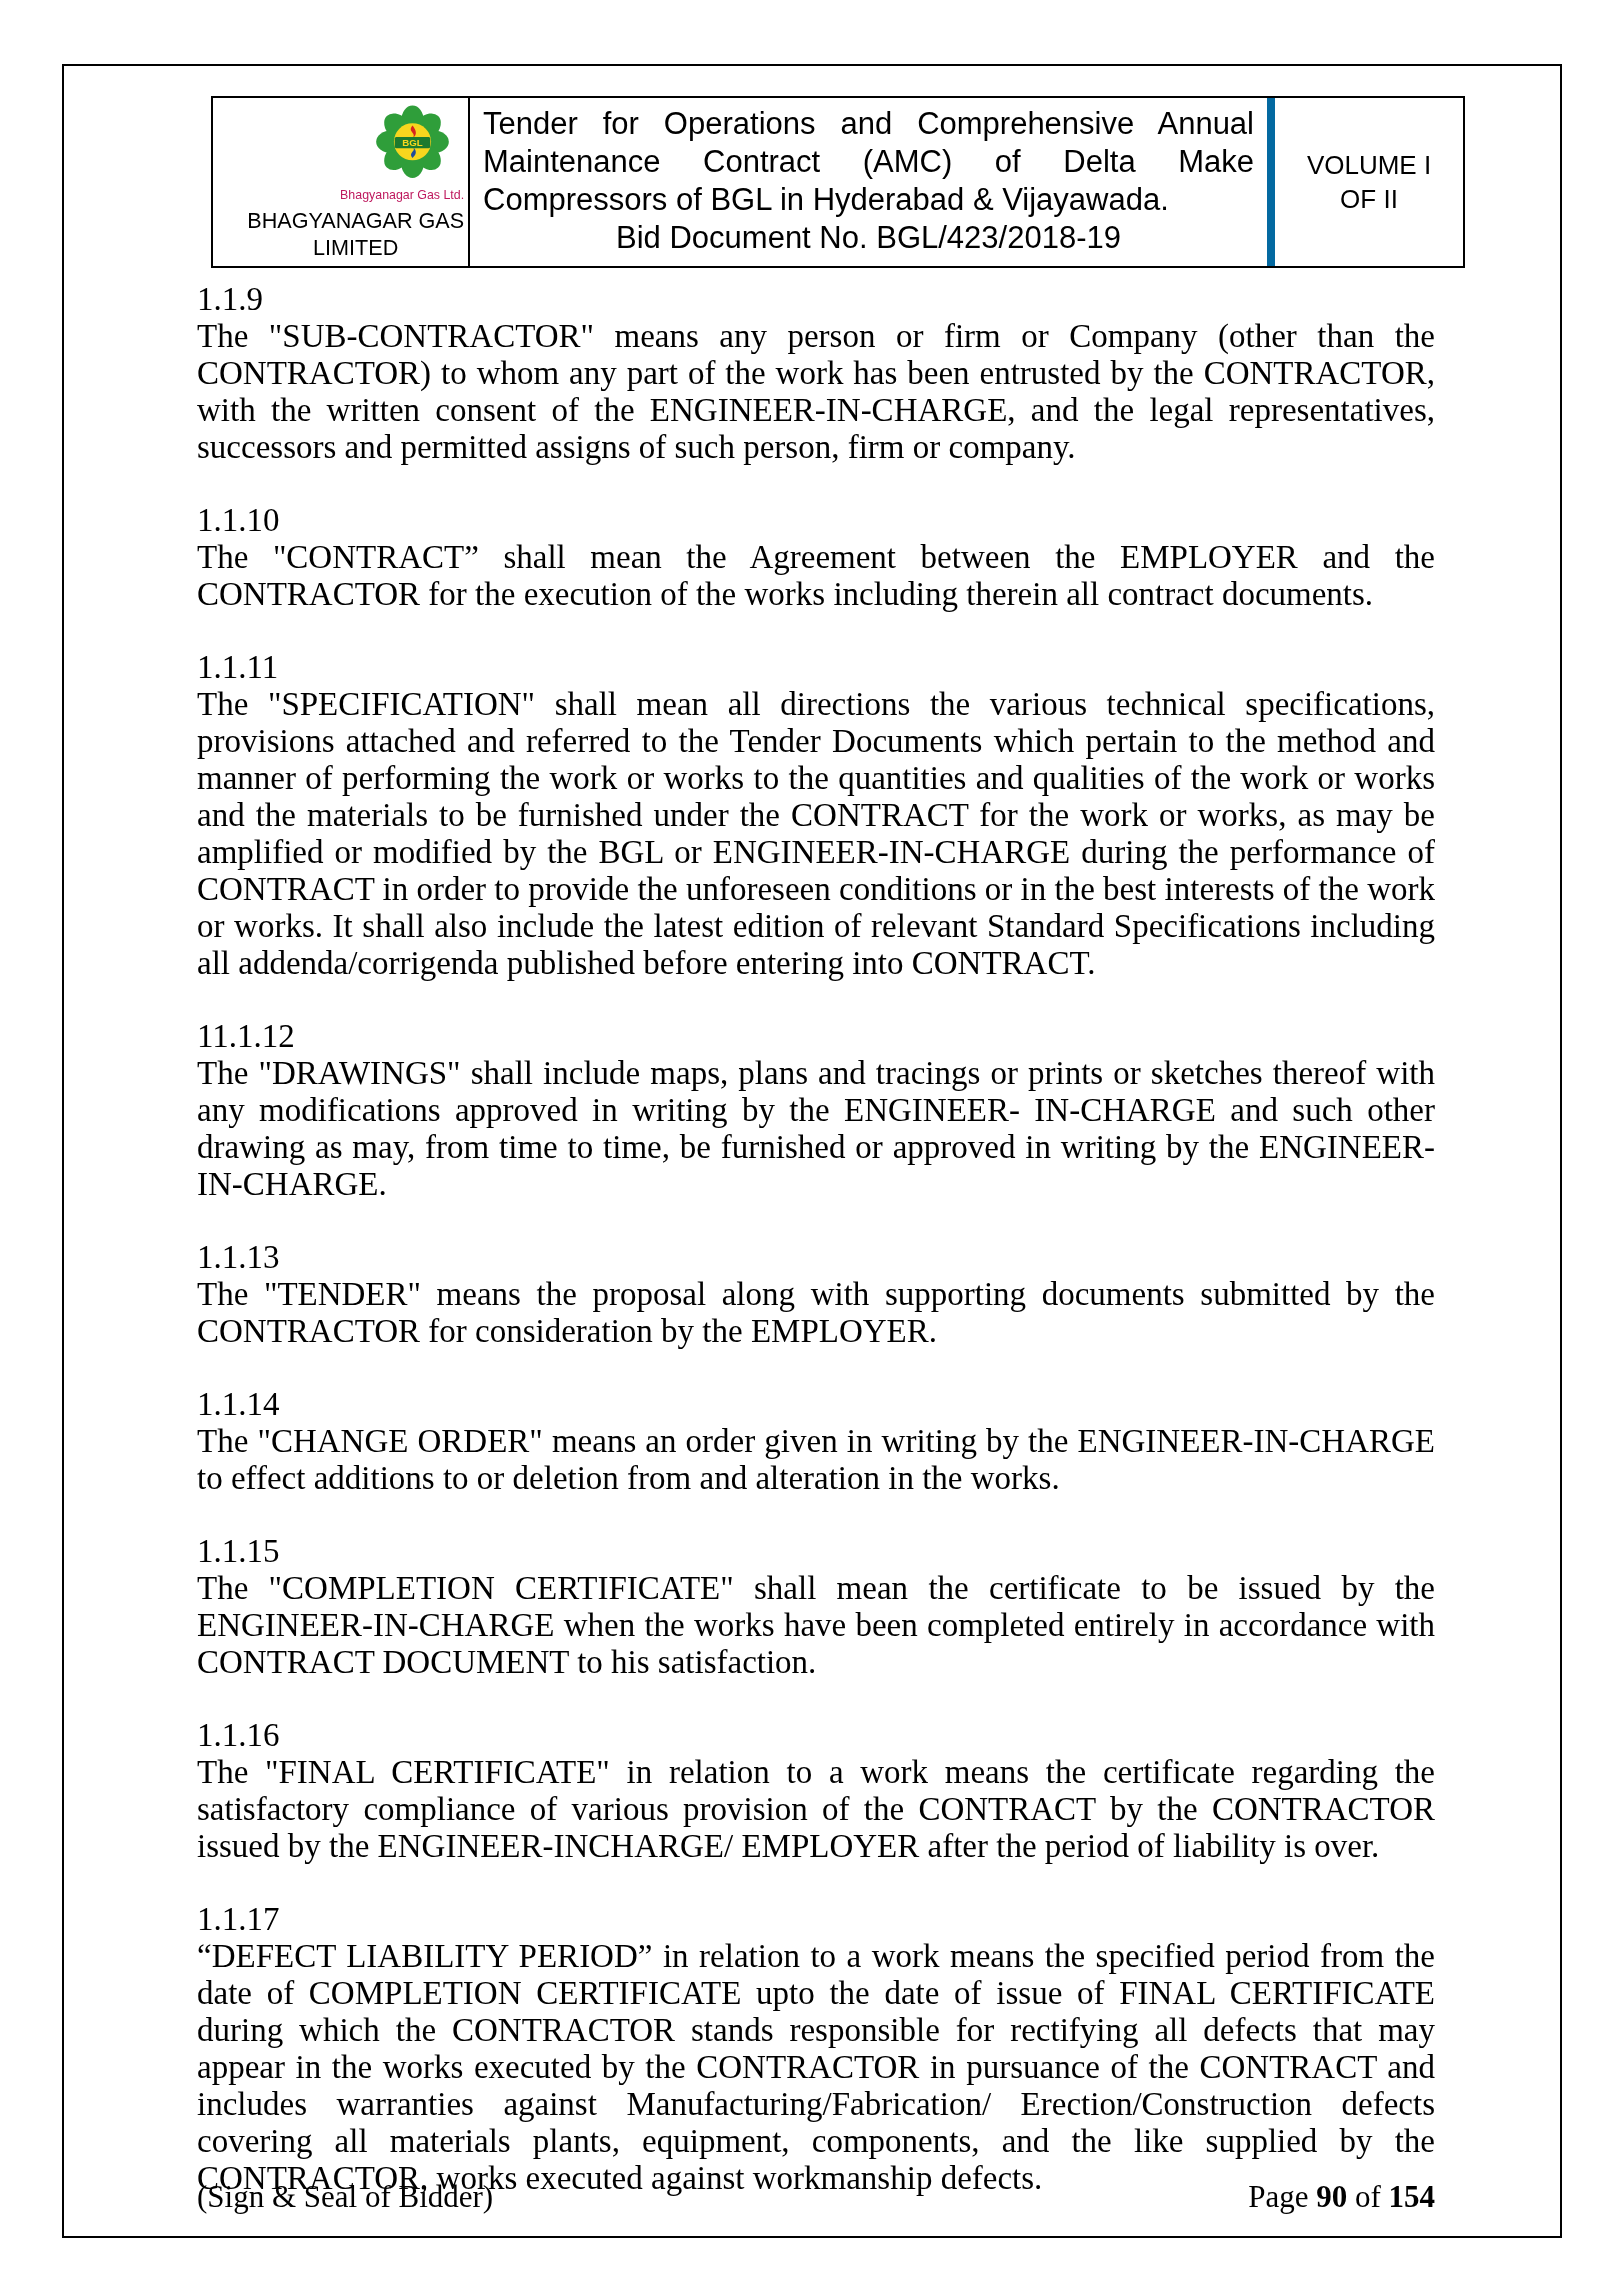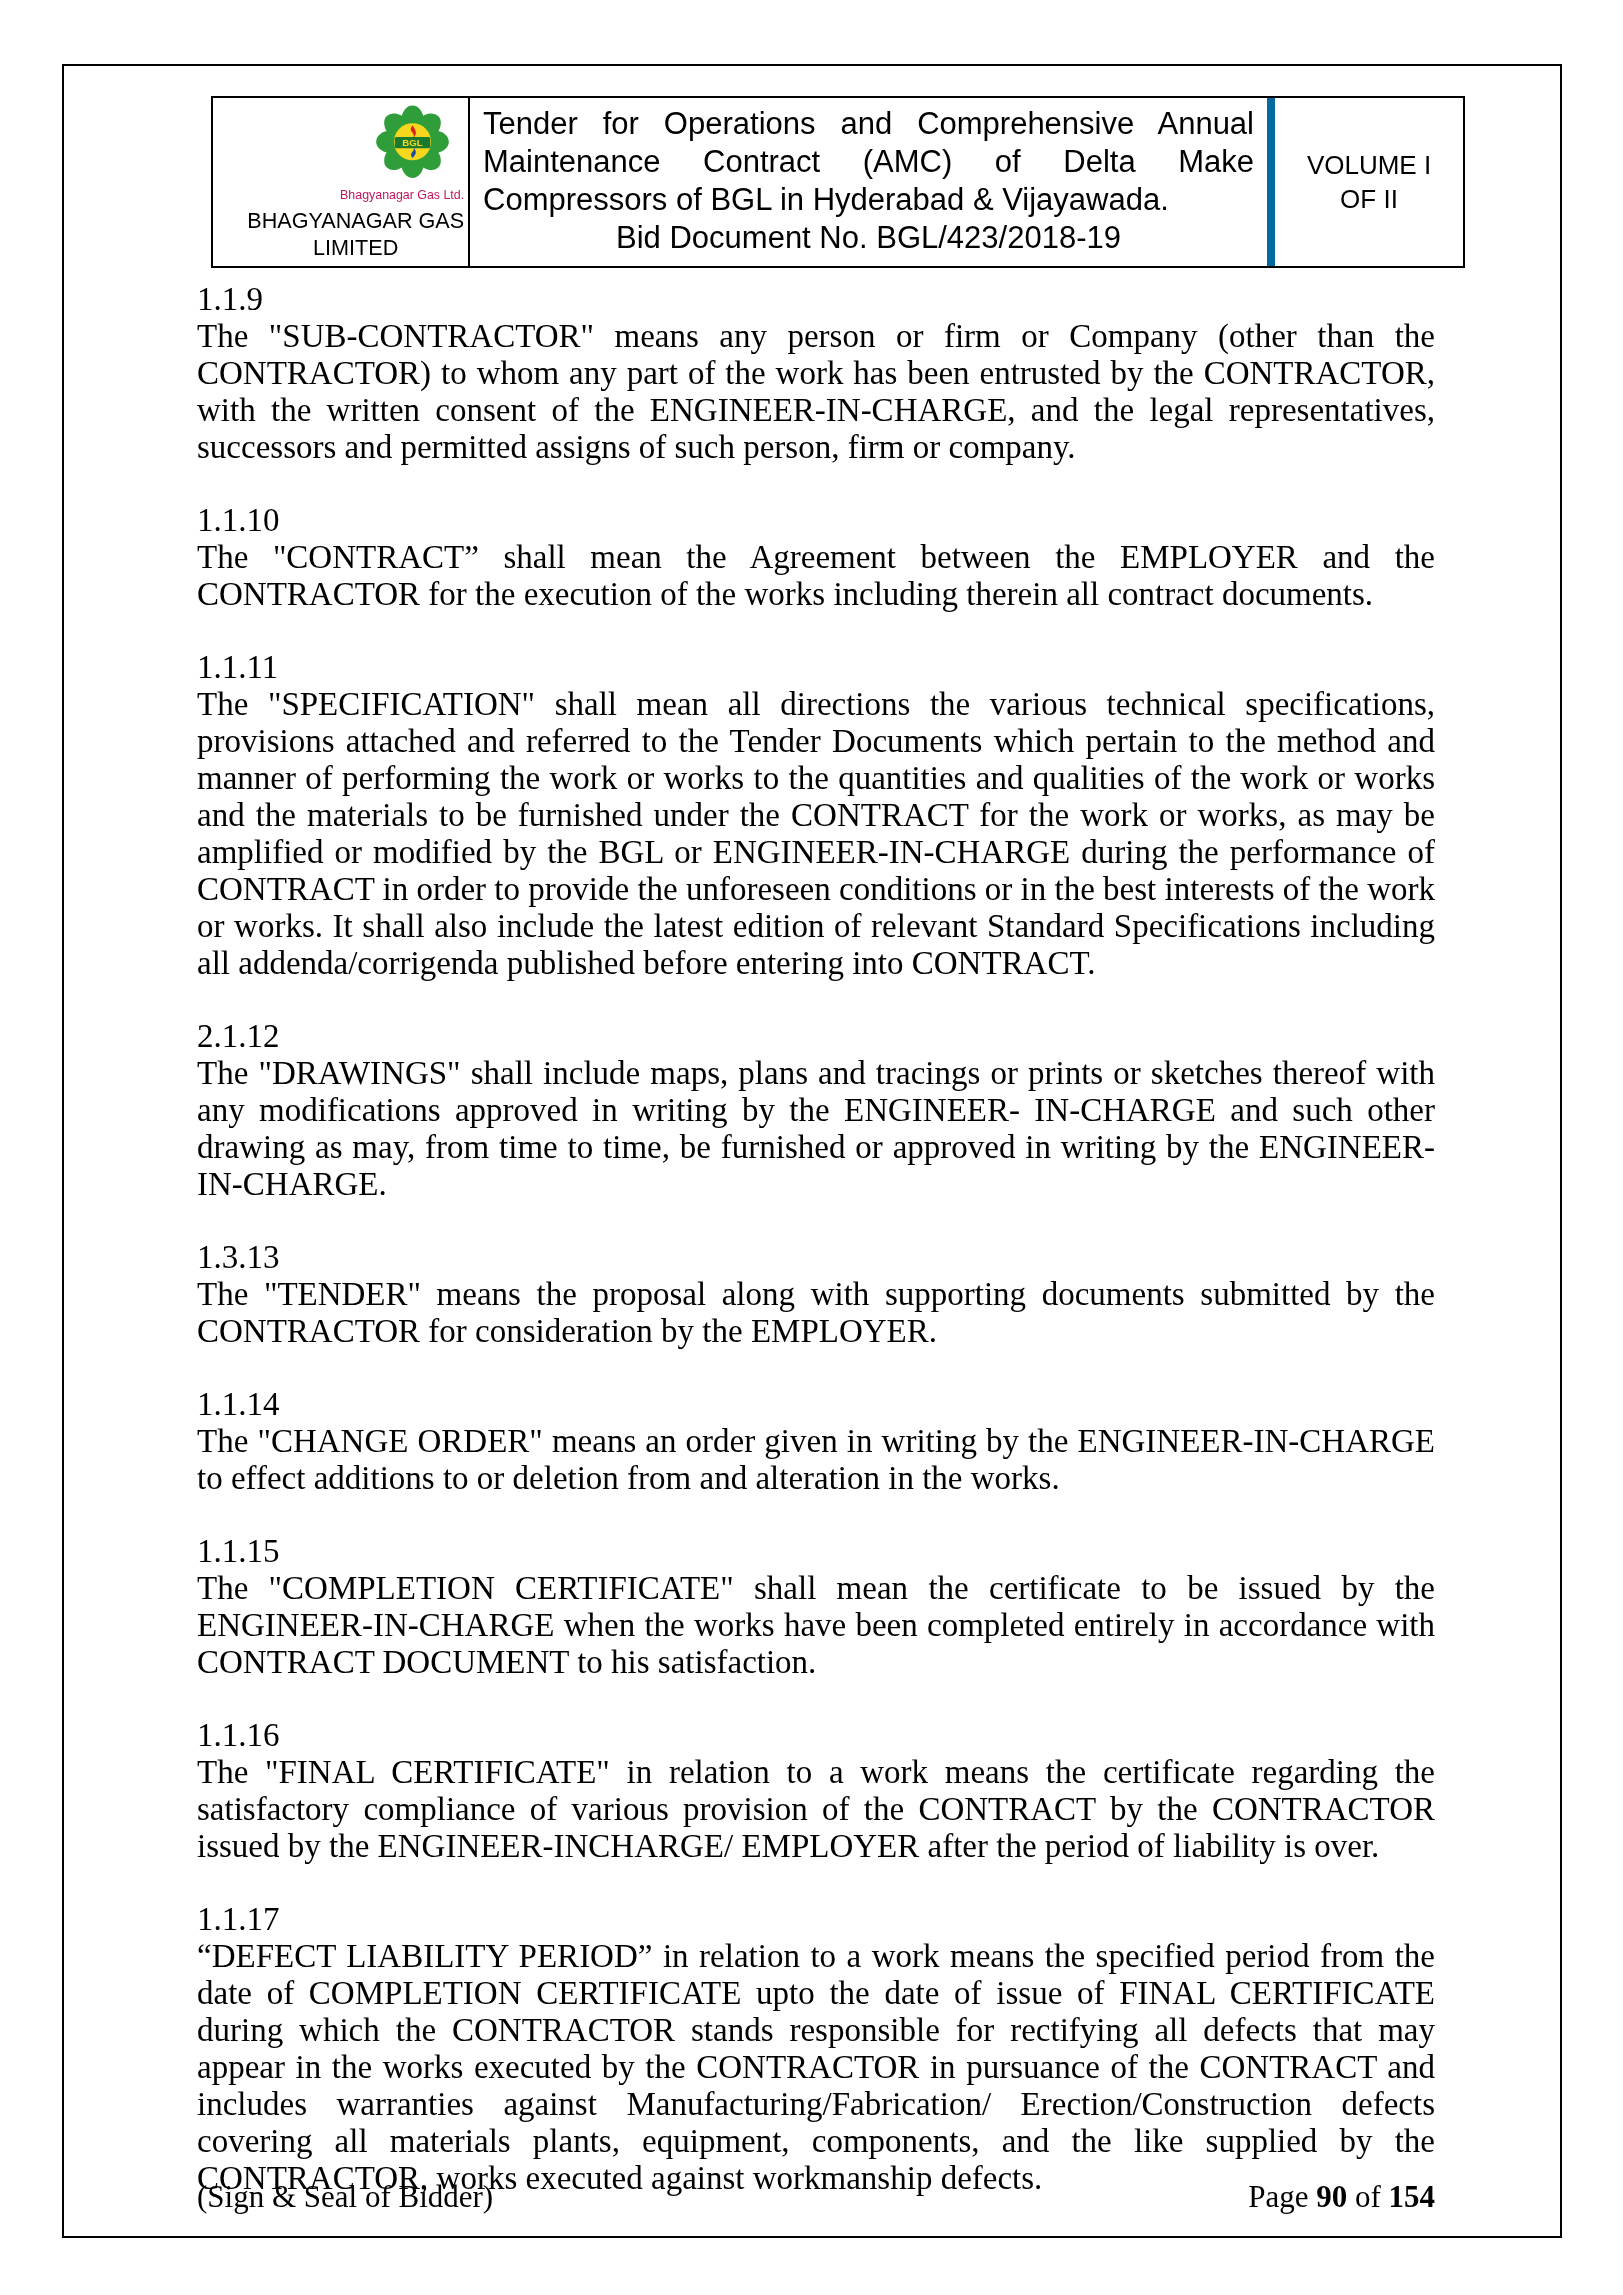--- a/index.html
+++ b/index.html
@@ -169,26 +169,26 @@
         <span class="clause-num">1.1.10</span>
         <p class="clause-text">The "CONTRACT” shall mean the Agreement between the EMPLOYER and the CONTRACTOR for the execution of the works including therein all contract documents.</p>
       </div>
 
       <div class="clause">
         <span class="clause-num">1.1.11</span>
         <p class="clause-text">The "SPECIFICATION" shall mean all directions the various technical specifications, provisions attached and referred to the Tender Documents which pertain to the method and manner of performing the work or works to the quantities and qualities of the work or works and the materials to be furnished under the CONTRACT for the work or works, as may be amplified or modified by the BGL or ENGINEER-IN-CHARGE during the performance of CONTRACT in order to provide the unforeseen conditions or in the best interests of the work or works. It shall also include the latest edition of relevant Standard Specifications including all addenda/corrigenda published before entering into CONTRACT.</p>
       </div>
 
       <div class="clause">
-        <span class="clause-num">2.1.12</span>
+        <span class="clause-num">11.1.12</span>
         <p class="clause-text">The "DRAWINGS" shall include maps, plans and tracings or prints or sketches thereof with any modifications approved in writing by the ENGINEER- IN-CHARGE and such other drawing as may, from time to time, be furnished or approved in writing by the ENGINEER-IN-CHARGE.</p>
       </div>
 
       <div class="clause">
-        <span class="clause-num">1.3.13</span>
+        <span class="clause-num">1.1.13</span>
         <p class="clause-text">The "TENDER" means the proposal along with supporting documents submitted by the CONTRACTOR for consideration by the EMPLOYER.</p>
       </div>
 
       <div class="clause">
         <span class="clause-num">1.1.14</span>
         <p class="clause-text">The "CHANGE ORDER" means an order given in writing by the ENGINEER-IN-CHARGE to effect additions to or deletion from and alteration in the works.</p>
       </div>
 
       <div class="clause">
         <span class="clause-num">1.1.15</span>

